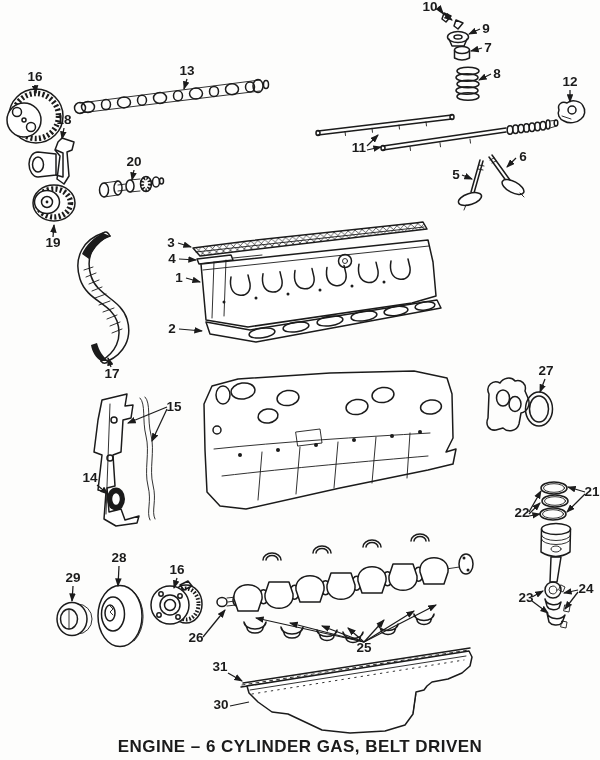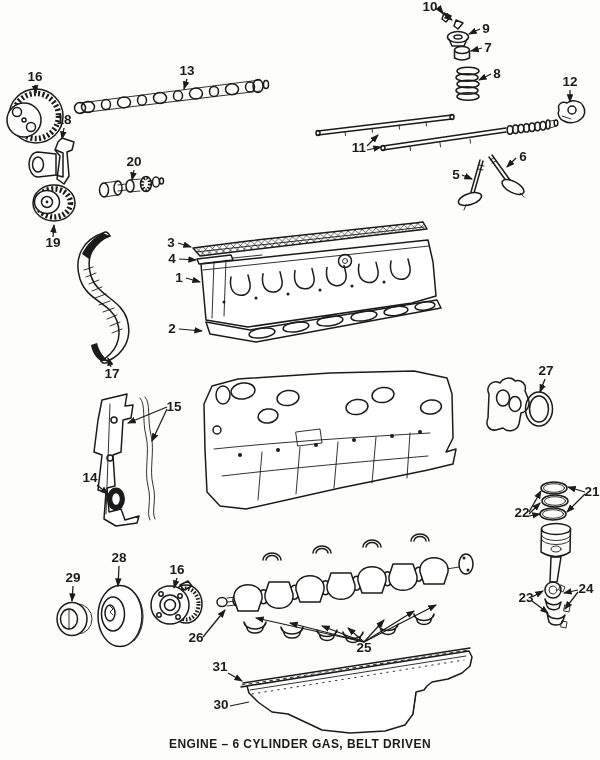--- a/index.html
+++ b/index.html
@@ -12,21 +12,21 @@
   .sf{stroke:var(--ink);fill:#ffffff;stroke-width:1.5;stroke-linejoin:round;}
   .thin{stroke:var(--ink);fill:none;stroke-width:0.9;stroke-linecap:round;}
   .fillink{fill:var(--ink);stroke:none;}
   .teeth{stroke:var(--ink);fill:none;stroke-width:5.5;stroke-dasharray:2 2.3;}
   .teeth-sm{stroke:var(--ink);fill:none;stroke-width:4;stroke-dasharray:1.6 1.8;}
   .lead{stroke:var(--ink);fill:none;stroke-width:1.25;marker-end:url(#ah);}
   .lln{stroke:var(--ink);fill:none;stroke-width:1.25;}
   .callout{font-family:"Liberation Sans",sans-serif;font-weight:bold;font-size:13.5px;fill:var(--ink);text-anchor:middle;}
   .ahp{fill:var(--ink);}
   .caption{position:absolute;left:0;right:0;top:737px;text-align:center;font-weight:bold;
-           font-size:12px;letter-spacing:0.45px;color:var(--ink);white-space:nowrap;}
+           font-size:17px;letter-spacing:0.45px;color:var(--ink);white-space:nowrap;}
 </style>
 </head>
 <body>
 
 <div class="stage">
 <svg width="600" height="760" viewBox="0 0 600 760">
   <defs>
     <marker id="ah" viewBox="0 0 8 6" refX="7" refY="3" markerWidth="7" markerHeight="5.5" orient="auto">
       <path class="ahp" d="M0,0 L8,3 L0,6 Z"></path>
     </marker>

